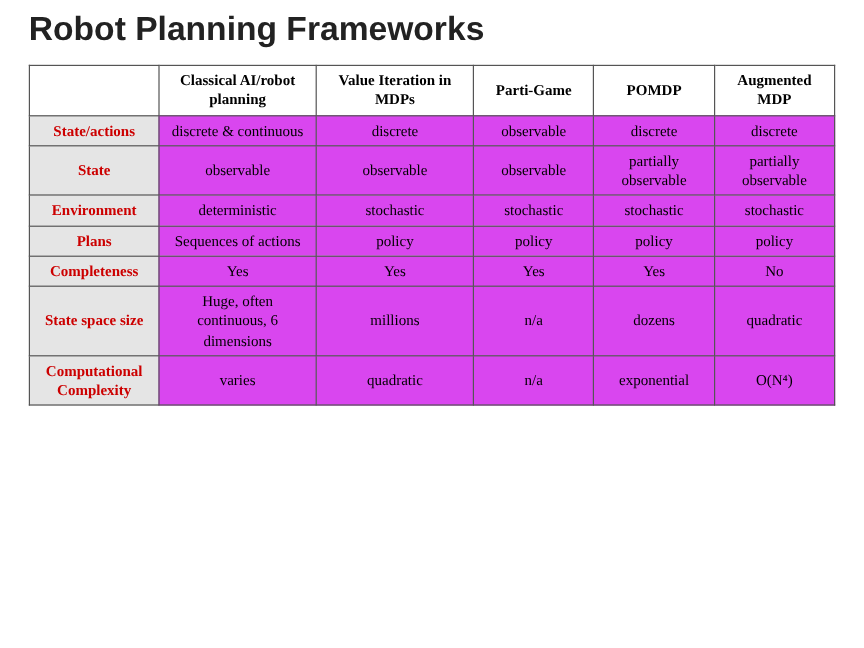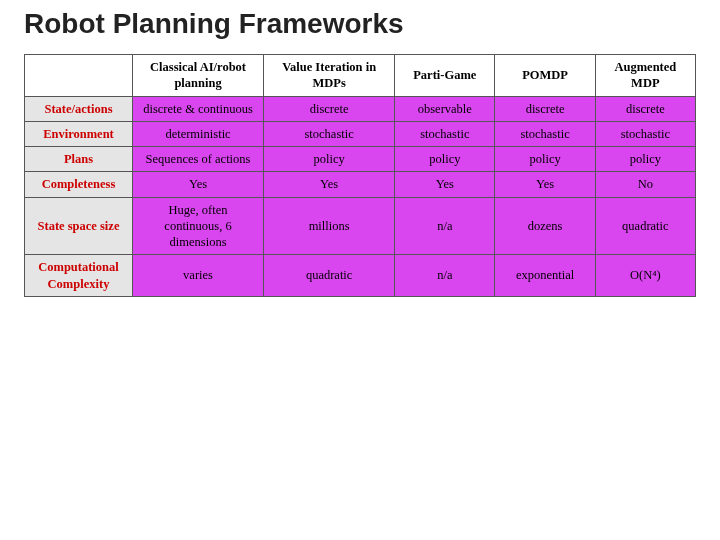--- a/index.html
+++ b/index.html
@@ -76,20 +76,28 @@
     <tbody id="table-body">
     <tr>
           <td>State/actions</td>
           <td>discrete &amp; continuous</td>
           <td>discrete</td>
           <td>observable</td>
           <td>discrete</td>
           <td>discrete</td>
         </tr>
         <tr>
+          <td>State</td>
+          <td>observable</td>
+          <td>observable</td>
+          <td>observable</td>
+          <td>partially observable</td>
+          <td>partially observable</td>
+        </tr>
+        <tr>
           <td>Environment</td>
           <td>deterministic</td>
           <td>stochastic</td>
           <td>stochastic</td>
           <td>stochastic</td>
           <td>stochastic</td>
         </tr>
         <tr>
           <td>Plans</td>
           <td>Sequences of actions</td>

